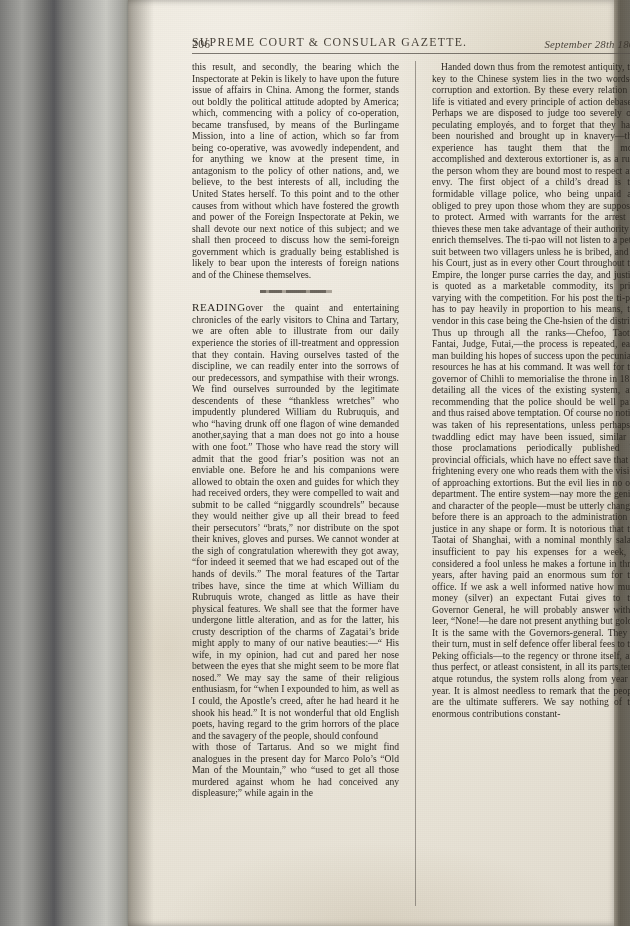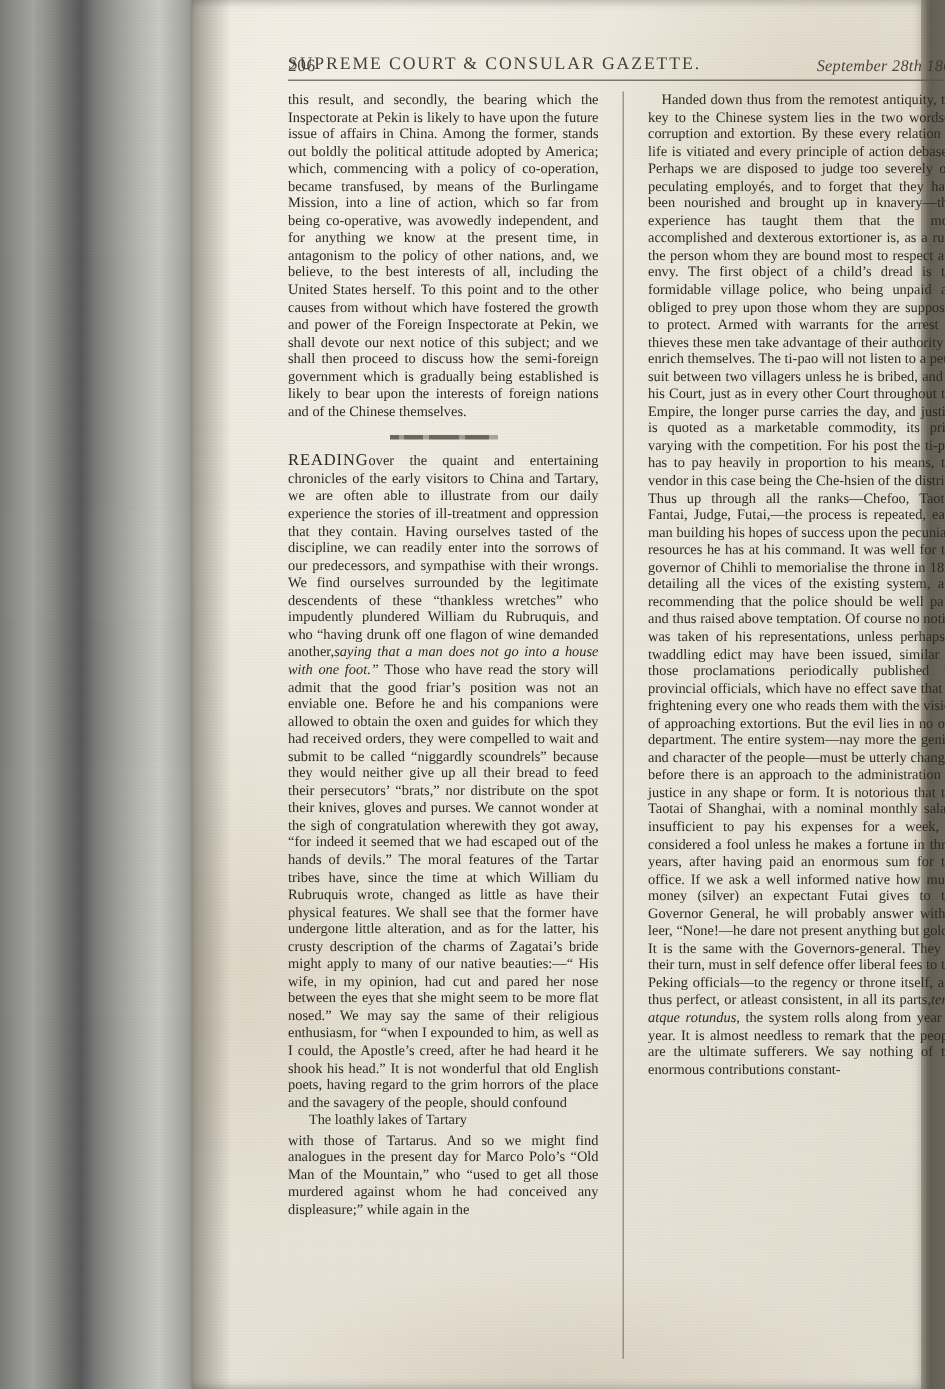--- a/index.html
+++ b/index.html
@@ -152,21 +152,21 @@
     color: #2c2822;
     hyphens: manual;
   }
   p.indent { text-indent: 9px; }
 
   .smallcaps {
     font-size: 11px;
     letter-spacing: 0.6px;
   }
 
-  .ital { font-style: italic; }
+  .ital { }
 
   
   .ornament {
     width: 72px;
     height: 3px;
     margin: 10px auto 9px auto;
     background:
       linear-gradient(90deg, #4a443c 0 6px, #8d867a 6px 9px, #4a443c 9px 22px,
                       #9a9286 22px 26px, #4a443c 26px 46px, #8d867a 46px 50px,
                       #4a443c 50px 66px, #9a9286 66px 72px);
@@ -226,21 +226,20 @@
     <div class="cols">
 
       <div class="col col-left">
 
         <p>this result, and secondly, the bearing which the Inspectorate at Pekin is likely to have upon the future issue of affairs in China. Among the former, stands out boldly the political attitude adopted by America; which, commencing with a policy of co-operation, became transfused, by means of the Burlingame Mission, into a line of action, which so far from being co-operative, was avowedly independent, and for anything we know at the present time, in antagonism to the policy of other nations, and, we believe, to the best interests of all, including the United States herself. To this point and to the other causes from without which have fostered the growth and power of the Foreign Inspectorate at Pekin, we shall devote our next notice of this subject; and we shall then proceed to discuss how the semi-foreign government which is gradually being established is likely to bear upon the interests of foreign nations and of the Chinese themselves.</p>
 
         <div class="ornament"></div>
 
         <p><span class="smallcaps">READING</span><span>over the quaint and entertaining chronicles of the early visitors to China and Tartary, we are often able to illustrate from our daily experience the stories of ill-treatment and oppression that they contain. Having ourselves tasted of the discipline, we can readily enter into the sorrows of our predecessors, and sympathise with their wrongs. We find ourselves surrounded by the legitimate descendents of these “thankless wretches” who impudently plundered William du Rubruquis, and who “having drunk off one flagon of wine demanded another,</span><span class="ital">saying that a man does not go into a house with one foot.”</span><span> Those who have read the story will admit that the good friar’s position was not an enviable one. Before he and his companions were allowed to obtain the oxen and guides for which they had received orders, they were compelled to wait and submit to be called “niggardly scoundrels” because they would neither give up all their bread to feed their persecutors’ “brats,” nor distribute on the spot their knives, gloves and purses. We cannot wonder at the sigh of congratulation wherewith they got away, “for indeed it seemed that we had escaped out of the hands of devils.” The moral features of the Tartar tribes have, since the time at which William du Rubruquis wrote, changed as little as have their physical features. We shall see that the former have undergone little alteration, and as for the latter, his crusty description of the charms of Zagatai’s bride might apply to many of our native beauties:—“ His wife, in my opinion, had cut and pared her nose between the eyes that she might seem to be more flat nosed.” We may say the same of their religious enthusiasm, for “when I expounded to him, as well as I could, the Apostle’s creed, after he had heard it he shook his head.” It is not wonderful that old English poets, having regard to the grim horrors of the place and the savagery of the people, should confound</span></p>
 
-        <p class="poemline">The loathly lakes of Tartary</p>
 
         <p>with those of Tartarus. And so we might find analogues in the present day for Marco Polo’s “Old Man of the Mountain,” who “used to get all those murdered against whom he had conceived any displeasure;” while again in the</p>
 
       </div>
 
       <div class="divider"></div>
 
       <div class="col col-right">
 
 

